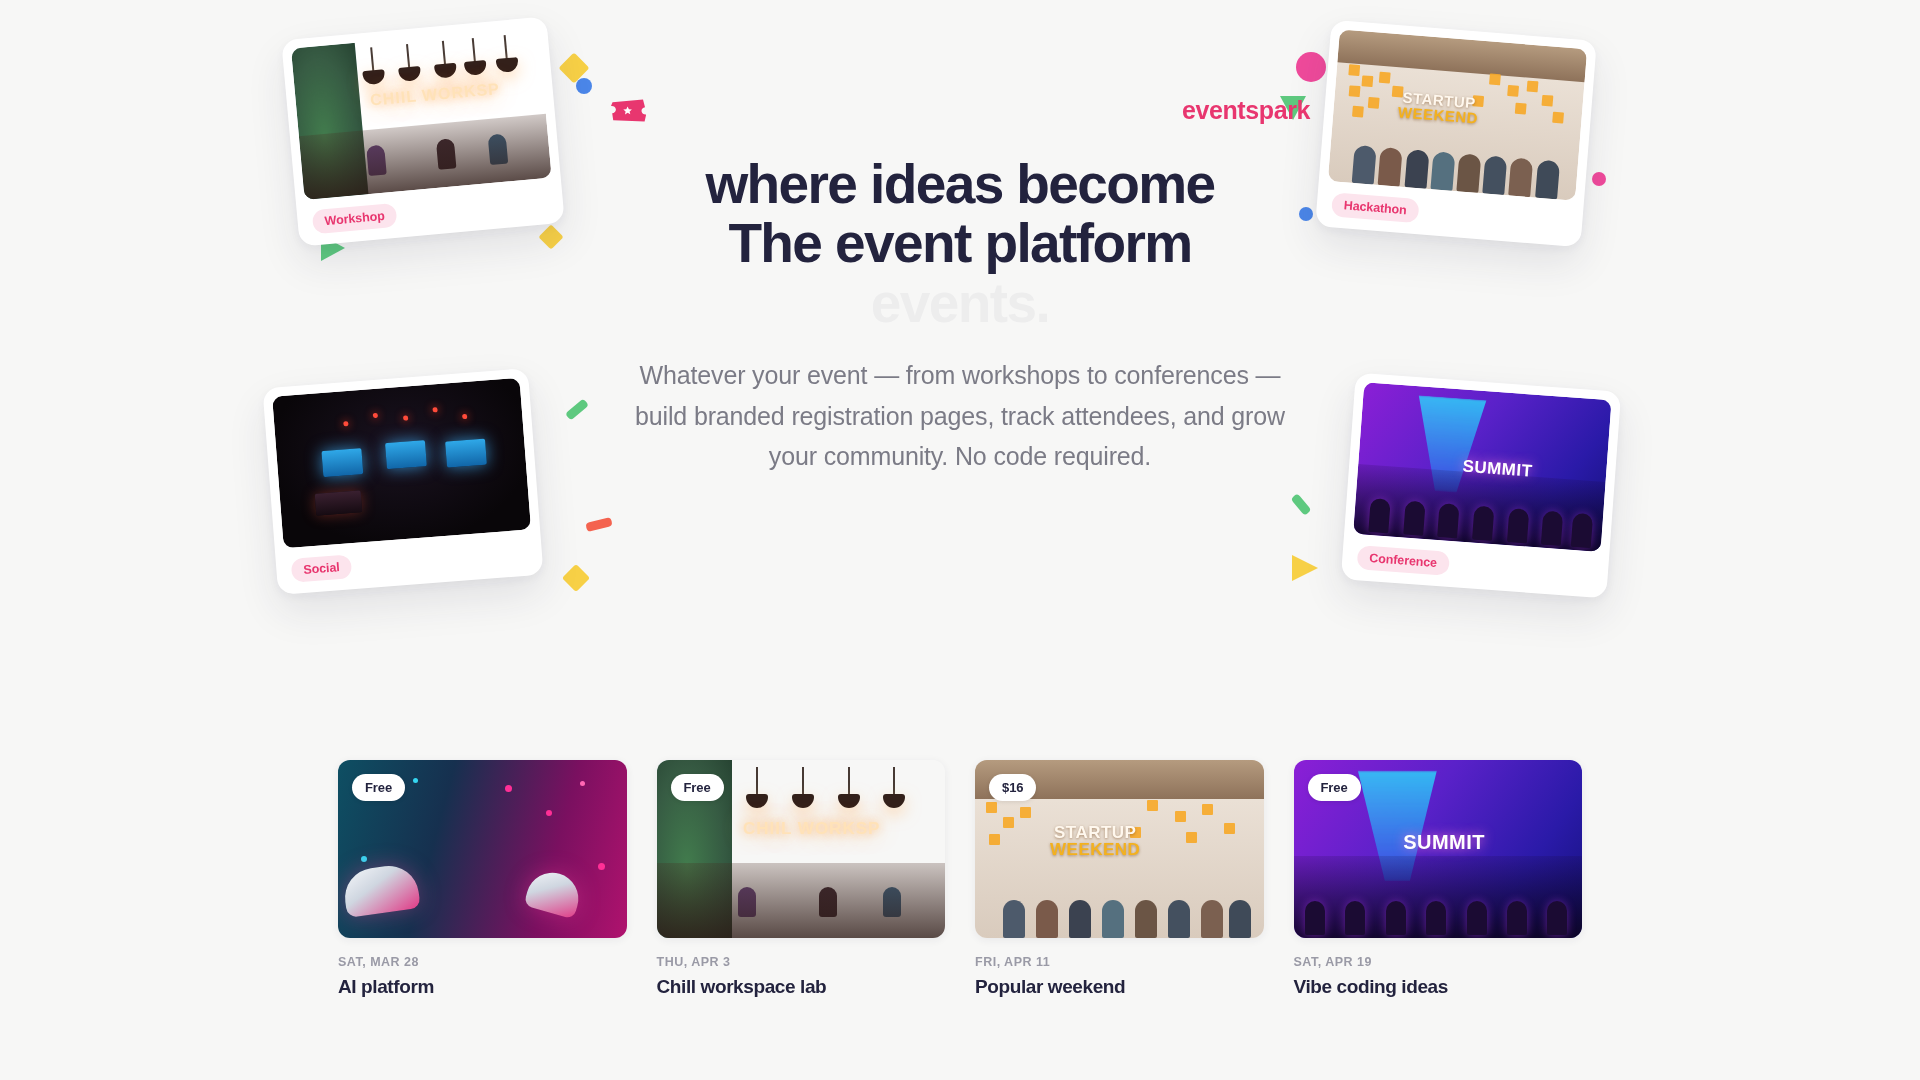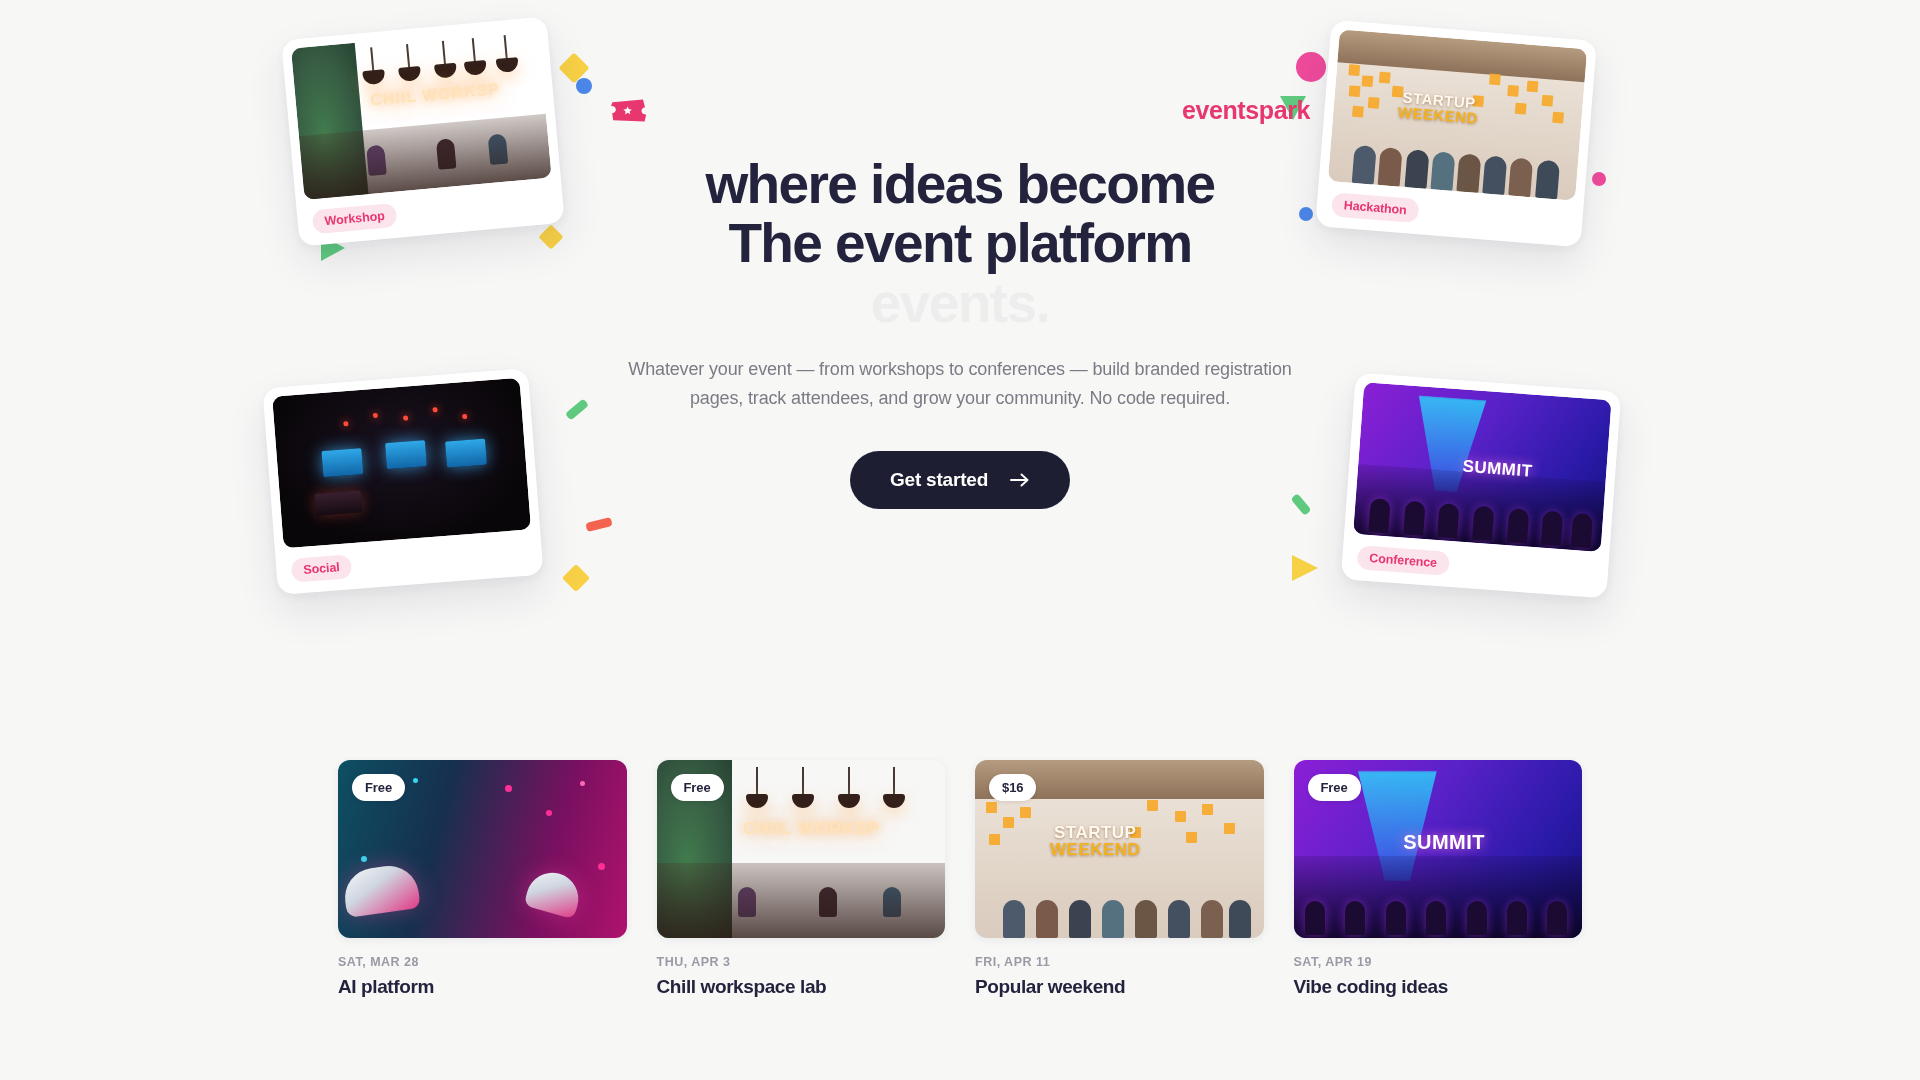--- a/index.html
+++ b/index.html
@@ -66,21 +66,21 @@
     margin-bottom: 4px;
   }
   .headline .ln { display: block; }
   .headline .ghost {
     color: #23233e;
     opacity: 0.045;
   }
 
   .subhead {
     margin-top: 22px;
-    font-size: 18px;
+    font-size: 25px;
     line-height: 1.62;
     color: #7b7b86;
     letter-spacing: -0.15px;
     padding: 0 18px;
   }
 
   .cta-wrap { margin-top: 38px; display: flex; justify-content: center; }
   .cta {
     display: inline-flex;
     align-items: center;
@@ -475,28 +475,20 @@
       </div>
 
       <h1 class="headline">
         <span class="ln">where ideas become</span>
         <span class="ln">The event platform</span>
         <span class="ln ghost">events.</span>
       </h1>
 
       <p class="subhead">Whatever your event — from workshops to conferences — build branded registration pages, track attendees, and grow your community. No code required.</p>
 
-      <div class="cta-wrap">
-        <button class="cta">
-          <span>Get started</span>
-          <svg class="cta-arrow" viewBox="0 0 20 14">
-            <path d="M1 7 H17 M11.5 1.5 L17.5 7 L11.5 12.5" stroke="#ffffff" stroke-width="1.9" fill="none" stroke-linecap="round" stroke-linejoin="round"></path>
-          </svg>
-        </button>
-      </div>
 
     </div>
   </div>
 
   <div class="popular">
 
     <div class="events-grid">
 
       <div class="ev-card">
         <div class="ev-thumb">

